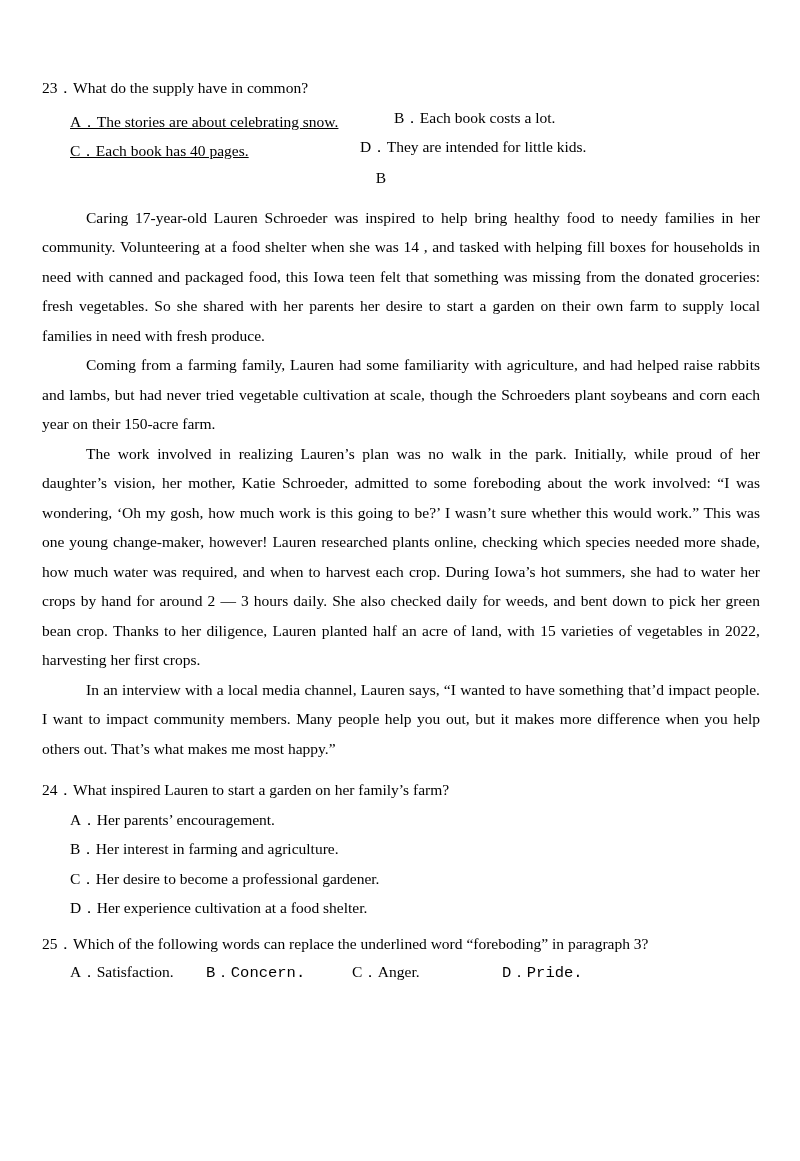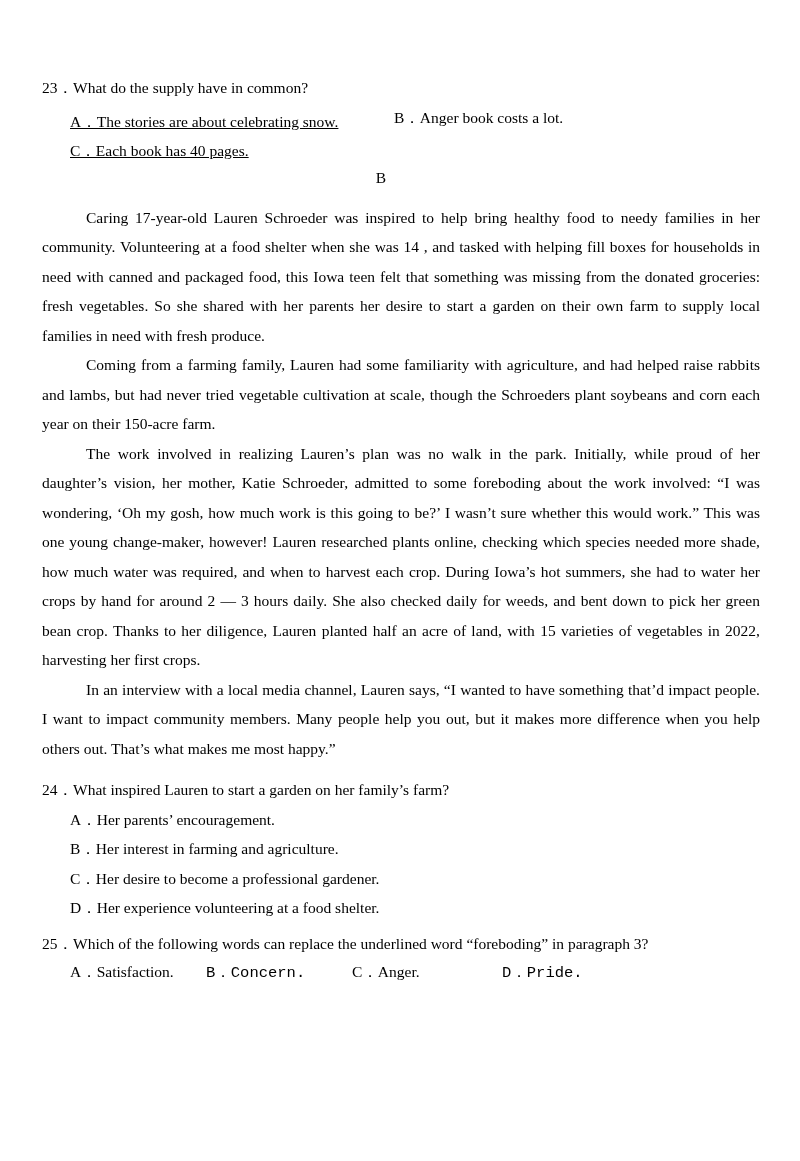--- a/index.html
+++ b/index.html
@@ -106,43 +106,44 @@
 
 <div class="page">
   <div class="content">
 
     <div class="q-line q-stem">
       <span>23．</span><span>What do the supply have in common?</span>
     </div>
 
     <div class="two-col-opts">
       <span class="col1">A．The stories are about celebrating snow.</span>
-      <span class="col2" style="left:352px;">B．Anger book costs a lot.</span>
+      <span class="col2" style="left:352px;">B．Each book costs a lot.</span>
     </div>
 
     <div class="two-col-opts">
       <span class="col1">C．Each book has 40 pages.</span>
+      <span class="col2" style="left:318px;">D．They are intended for little kids.</span>
     </div>
 
     <div class="section-letter">B</div>
 
     <p class="para">Caring 17-year-old Lauren Schroeder was inspired to help bring healthy food to needy families in her community. Volunteering at a food shelter when she was 14 , and tasked with helping fill boxes for households in need with canned and packaged food, this Iowa teen felt that something was missing from the donated groceries: fresh vegetables. So she shared with her parents her desire to start a garden on their own farm to supply local families in need with fresh produce.</p>
 
     <p class="para">Coming from a farming family, Lauren had some familiarity with agriculture, and had helped raise rabbits and lambs, but had never tried vegetable cultivation at scale, though the Schroeders plant soybeans and corn each year on their 150-acre farm.</p>
 
     <p class="para"><span>The work involved in realizing Lauren’s plan was no walk in the park. Initially, while proud of her daughter’s vision, her mother, Katie Schroeder, admitted to some </span><span class="underline">foreboding</span><span> about the work involved: “I was wondering, ‘Oh my gosh, how much work is this going to be?’ I wasn’t sure whether this would work.” This was one young change-maker, however! Lauren researched plants online, checking which species needed more shade, how much water was required, and when to harvest each crop. During Iowa’s hot summers, she had to water her crops by hand for around 2 — 3 hours daily. She also checked daily for weeds, and bent down to pick her green bean crop. Thanks to her diligence, Lauren planted half an acre of land, with 15 varieties of vegetables in 2022, harvesting her first crops.</span></p>
 
     <p class="para">In an interview with a local media channel, Lauren says, “I wanted to have something that’d impact people. I want to impact community members. Many people help you out, but it makes more difference when you help others out. That’s what makes me most happy.”</p>
 
     <div class="q-block">
       <div class="q-num-line">24．What inspired Lauren to start a garden on her family’s farm?</div>
       <div class="sub-opt">A．Her parents’ encouragement.</div>
       <div class="sub-opt">B．Her interest in farming and agriculture.</div>
       <div class="sub-opt">C．Her desire to become a professional gardener.</div>
-      <div class="sub-opt">D．Her experience volunteering at a food shelter.</div>
+      <div class="sub-opt">D．Her experience cultivation at a food shelter.</div>
     </div>
 
     <div class="q-block" style="margin-top:6px;">
       <div class="q-num-line">25．Which of the following words can replace the underlined word “foreboding” in paragraph 3?</div>
       <div class="four-col-opts">
         <span style="left:28px;">A．Satisfaction.</span>
         <span style="left:164px;font-family:Liberation Mono, monospace;">B．Concern.</span>
         <span style="left:310px;">C．Anger.</span>
         <span style="left:460px;font-family:Liberation Mono, monospace;">D．Pride.</span>
       </div>

